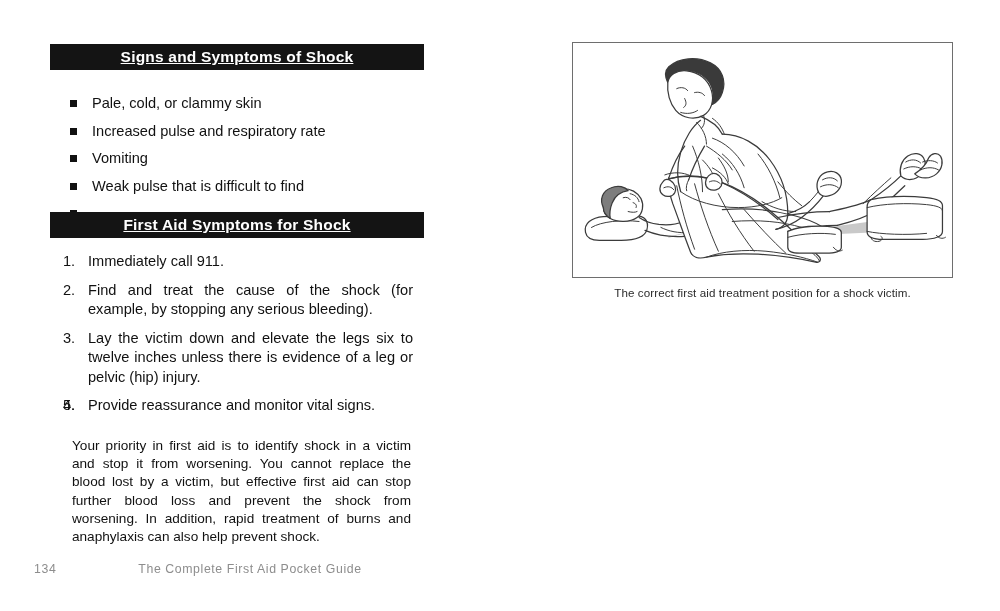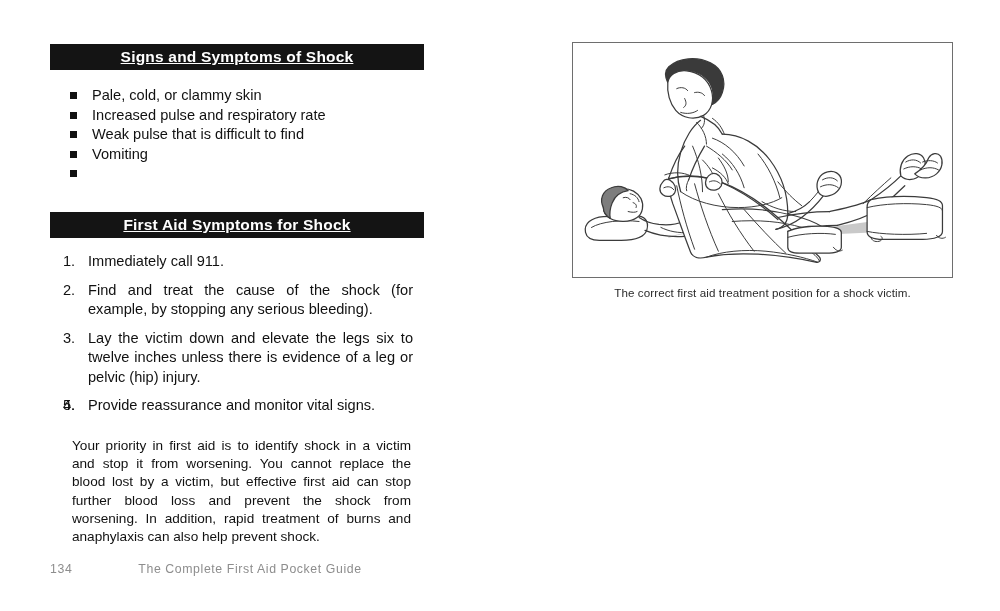--- a/index.html
+++ b/index.html
@@ -60,20 +60,21 @@
     margin: 0;
     padding: 0;
     list-style: none;
   }
   .bullet-list li {
     position: relative;
     padding-left: 22px;
     font-size: 14.6px;
     line-height: 19.6px;
     color: #111111;
+    margin-top: 8px;
   }
   .bullet-marker {
     position: absolute;
     left: 0;
     top: 6px;
     width: 7px;
     height: 7px;
     background: #111111;
   }
 
@@ -123,21 +124,21 @@
   
   .footer {
     position: absolute;
     bottom: 33px;
     height: 16px;
     font-size: 12.3px;
     color: #8d8d8d;
     letter-spacing: .6px;
     white-space: nowrap;
   }
-  #footer-left-page   { left: 50px; margin-top: 13px; }
+  #footer-left-page   { left: 34px; margin-top: 13px; }
   #footer-left-title  { left: 0; width: 500px; text-align: center; }
   #footer-right-page  { left: 0; width: 950px; text-align: right; }
 
   
   .figure-frame {
     position: absolute;
     left: 72px;
     top: 42px;
     width: 381px;
     height: 236px;
@@ -174,25 +175,25 @@
       <li>
         <span class="bullet-marker"></span>
         <span>Pale, cold, or clammy skin</span>
       </li>
       <li>
         <span class="bullet-marker"></span>
         <span>Increased pulse and respiratory rate</span>
       </li>
       <li>
         <span class="bullet-marker"></span>
+        <span>Vomiting</span>
+      </li>
+      <li>
+        <span class="bullet-marker"></span>
         <span>Weak pulse that is difficult to find</span>
-      </li>
-      <li>
-        <span class="bullet-marker"></span>
-        <span>Vomiting</span>
       </li>
       <li>
         <span class="bullet-marker"></span>
       </li>
     </ul>
 
     <div class="section-bar" id="bar-treatment">
       <span>First Aid Symptoms for Shock</span>
     </div>
 

